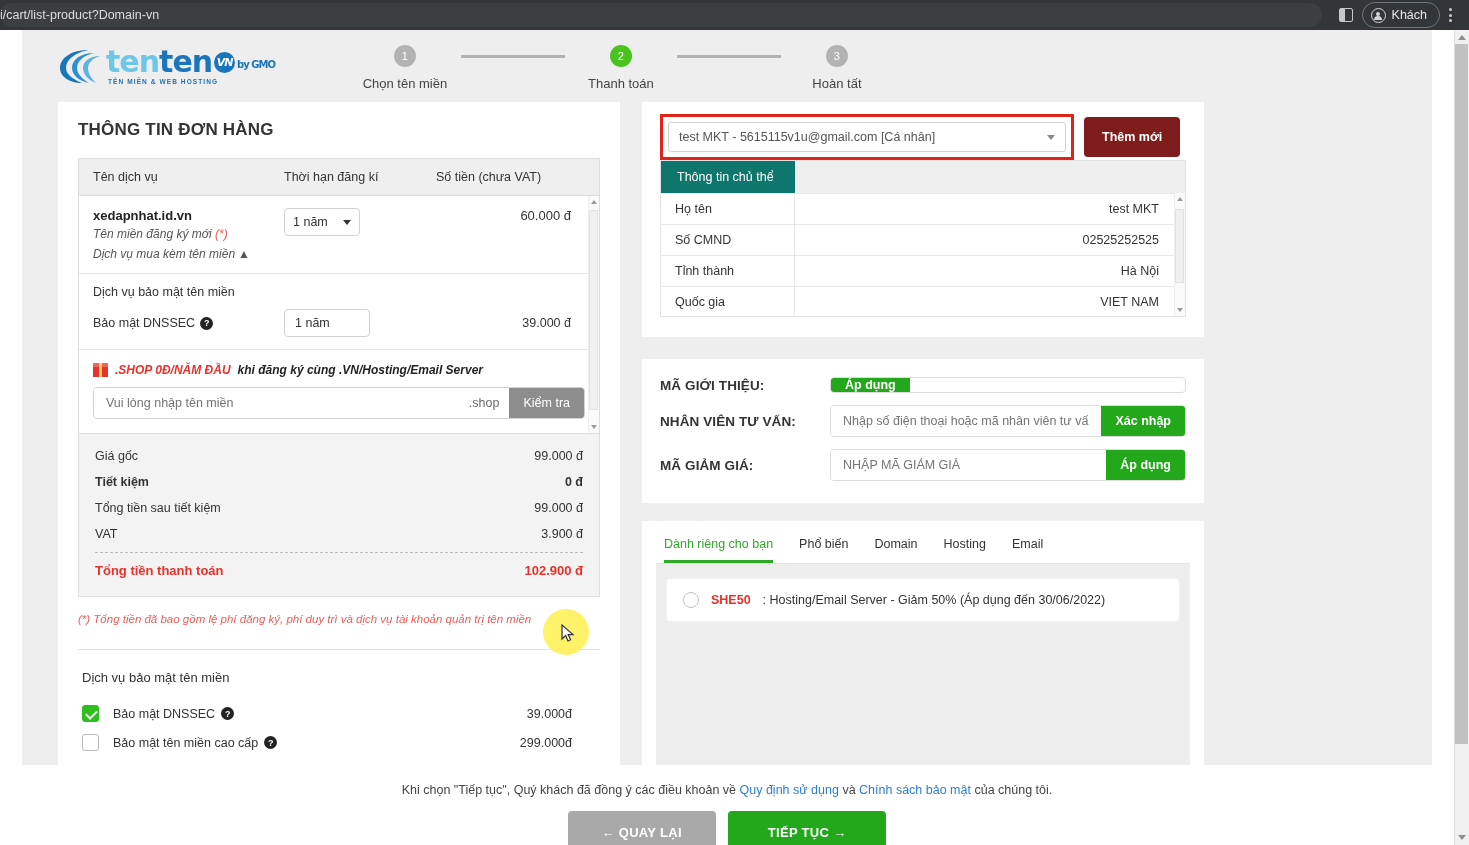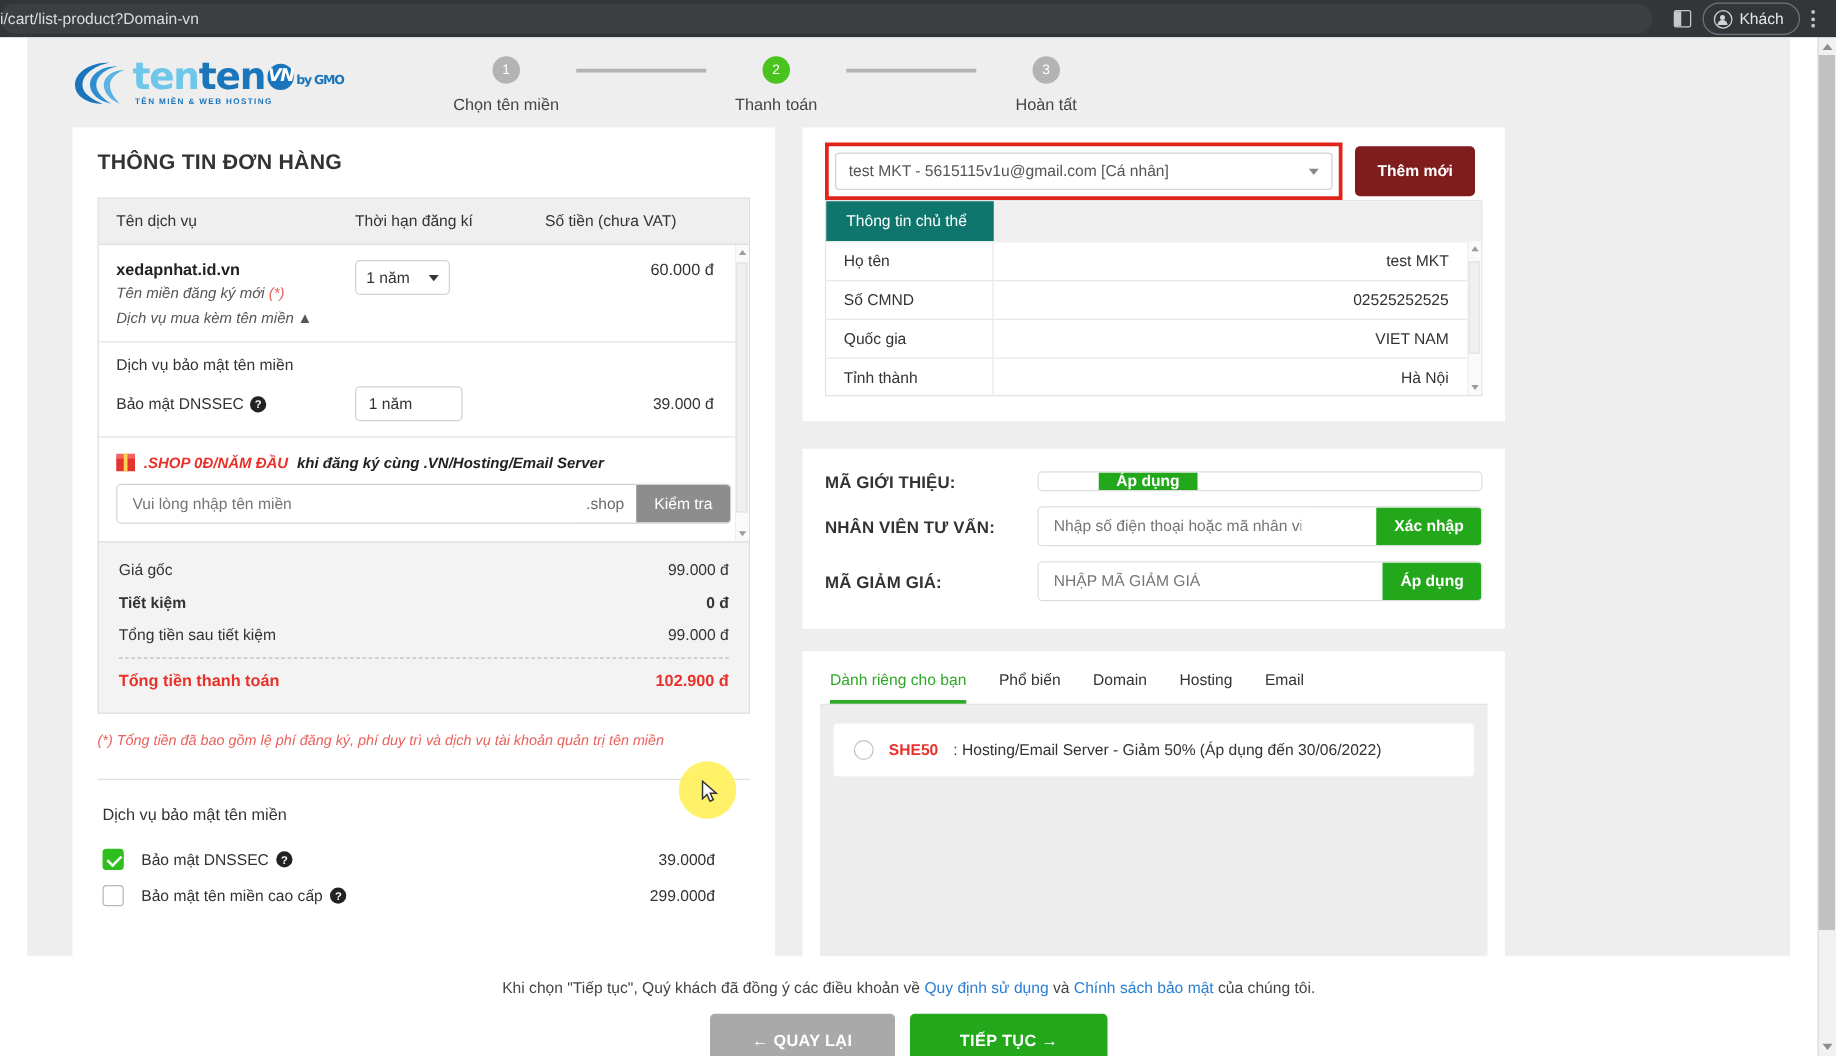--- a/index.html
+++ b/index.html
@@ -127,21 +127,21 @@
   .logo-text-wrap { position: relative; }
   .logo-main {
     font-size: 30px; font-weight: 700; letter-spacing: -1px; line-height: 1;
     font-family: "DejaVu Sans", sans-serif;
   }
   .lt1 { color: #6ec6e8; }
   .lt2 { color: #1b75bb; }
   .vn-badge {
     display: inline-flex; align-items: center; justify-content: center;
     width: 21px; height: 21px; border-radius: 50%;
-    background: #1b75bb; color: #fff; font-size: 14px; font-weight: 700;
+    background: #1b75bb; color: #fff; font-size: 11px; font-weight: 700;
     font-style: italic; vertical-align: 6px; margin-left: 2px;
   }
   .by-gmo { font-size: 10px; color: #1b75bb; font-weight: 700; vertical-align: 4px; margin-left: 2px;}
   .logo-tag {
     font-size: 6.5px; color: #1b75bb; letter-spacing: 1.1px;
     font-weight: 700; margin-top: 1px; margin-left: 2px;
   }
 
   .stepper {
     display: flex; align-items: flex-start;
@@ -304,21 +304,21 @@
 
   
   .card-codes { background:#fff; margin-top:22px; padding: 18px 18px 22px 18px; }
   .code-row { display:flex; align-items:center; margin-bottom: 12px;}
   .code-row:last-child { margin-bottom:0; }
   .code-label { flex:0 0 170px; font-size:13.5px; font-weight:700; color:#333; letter-spacing:.1px;}
   .code-field {
     flex:1; display:flex; border:1px solid #ddd; border-radius:4px; overflow:hidden; background:#fff;
   }
   .code-input { flex:1; border:0; outline:0; height:30px; padding:0 12px; font-size:12.5px; color:#9a9a9a; font-family:inherit;}
-  .code-btn { border:0; background:#22a81a; color:#fff; font-size:12.5px; font-weight:700; padding:0 14px; cursor:pointer; font-family:inherit;margin-left:48px; }
+  .code-btn { border:0; background:#22a81a; color:#fff; font-size:12.5px; font-weight:700; padding:0 14px; cursor:pointer; font-family:inherit; }
 
   
   .card-promos { background:#fff; margin-top:18px; padding: 12px 14px 0 14px; }
   .ptabs { display:flex; gap:26px; border-bottom:1px solid #e4e4e4; padding: 4px 8px 0 8px;}
   .ptab { font-size:12.5px; color:#333; padding-bottom:9px; cursor:pointer; }
   .ptab.active { color:#2fa828; border-bottom:3px solid #2fa828; font-weight:400;}
   .promo-body { background:#ededed; padding:14px 10px; min-height:222px; }
   .promo-item {
     background:#fff; border-radius:4px; display:flex; align-items:center;
     gap:12px; padding: 13px 16px; border:1px solid #f0f0f0;
@@ -491,20 +491,24 @@
               <span>99.000 đ</span>
             </div>
             <div class="t-row bold">
               <span>Tiết kiệm</span>
               <span>0 đ</span>
             </div>
             <div class="t-row">
               <span>Tổng tiền sau tiết kiệm</span>
               <span>99.000 đ</span>
             </div>
+            <div class="t-row">
+              <span>VAT</span>
+              <span>3.900 đ</span>
+            </div>
             <div class="t-sep"></div>
             <div class="t-row grand">
               <span>Tổng tiền thanh toán</span>
               <span>102.900 đ</span>
             </div>
           </div>
 
           <div class="note">(*) Tổng tiền đã bao gồm lệ phí đăng ký, phí duy trì và dịch vụ tài khoản quản trị tên miền</div>
 
           <div class="sec-div"></div>
@@ -550,26 +554,26 @@
             <div class="o-scroll">
               <div class="o-row">
                 <div class="o-k">Họ tên</div>
                 <div class="o-v">test MKT</div>
               </div>
               <div class="o-row">
                 <div class="o-k">Số CMND</div>
                 <div class="o-v">02525252525</div>
               </div>
               <div class="o-row">
+                <div class="o-k">Tỉnh thành</div>
+                <div class="o-v">Hà Nội</div>
+              </div>
+              <div class="o-row">
                 <div class="o-k">Quốc gia</div>
                 <div class="o-v">VIET NAM</div>
-              </div>
-              <div class="o-row">
-                <div class="o-k">Tỉnh thành</div>
-                <div class="o-v">Hà Nội</div>
               </div>
 
               <div class="inner-scroll-track">
                 <div class="inner-arr-up"></div>
                 <div class="inner-thumb" style="height:74px;top:16px"></div>
                 <div class="inner-arr-dn"></div>
               </div>
             </div>
           </div>
         </div>

